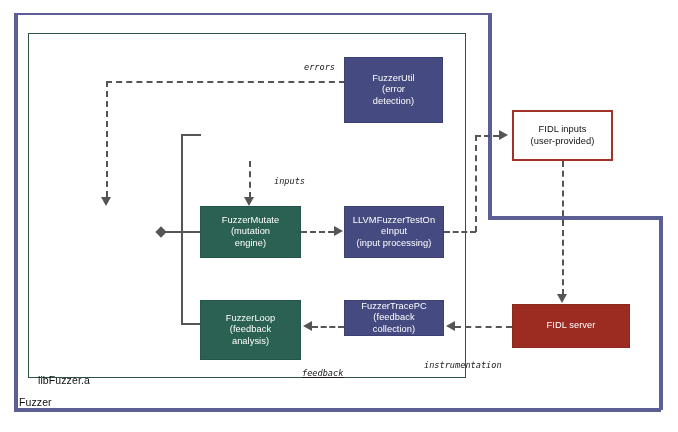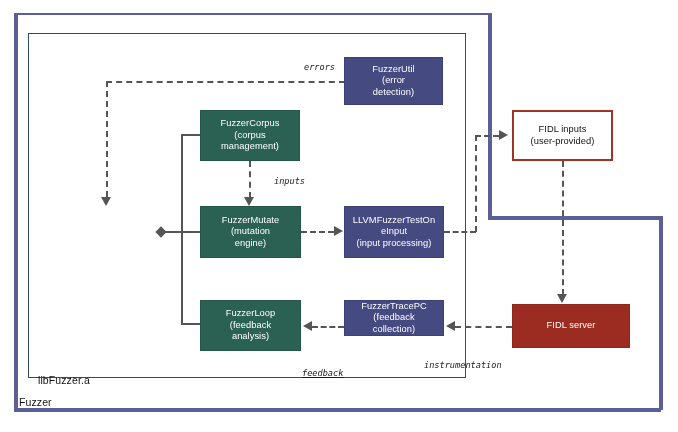--- a/index.html
+++ b/index.html
@@ -122,46 +122,41 @@
   <div class="arrow arrow-down" style="left:557px;top:294px;"></div>
 
   <div class="dash-h" style="left:455px;top:326px;width:57px;"></div>
   <div class="arrow arrow-left" style="left:446px;top:321px;"></div>
   <div class="edge-label" style="left:424px;top:360px;">instrumentation</div>
 
   <div class="dash-h" style="left:312px;top:326px;width:32px;"></div>
   <div class="arrow arrow-left" style="left:303px;top:321px;"></div>
   <div class="edge-label" style="left:302px;top:368px;text-decoration:underline;">feedback</div>
 
-  <div class="node node-blue" style="left:344px;top:57px;width:99px;height:48px;">
+  <div class="node node-blue" style="left:344px;top:57px;width:99px;height:66px;">
     <span class="lbl">FuzzerUtil
 (error
 detection)</span>
   </div>
 
-  <div class="node node-green" style="left:200px;top:110px;width:100px;height:51px;">
-    <span class="lbl">FuzzerCorpus
-(corpus
-management)</span>
-  </div>
 
 
   <div class="node node-green" style="left:200px;top:206px;width:101px;height:52px;">
     <span class="lbl">FuzzerMutate
 (mutation
 engine)</span>
   </div>
 
   <div class="node node-blue" style="left:344px;top:206px;width:100px;height:52px;">
     <span class="lbl">LLVMFuzzerTestOn
 eInput
 (input processing)</span>
   </div>
 
-  <div class="node node-green" style="left:200px;top:300px;width:101px;height:51px;">
+  <div class="node node-green" style="left:200px;top:300px;width:101px;height:60px;">
     <span class="lbl">FuzzerLoop
 (feedback
 analysis)</span>
   </div>
 
   <div class="node node-blue" style="left:344px;top:300px;width:100px;height:36px;">
     <span class="lbl">FuzzerTracePC
 (feedback
 collection)</span>
   </div>

